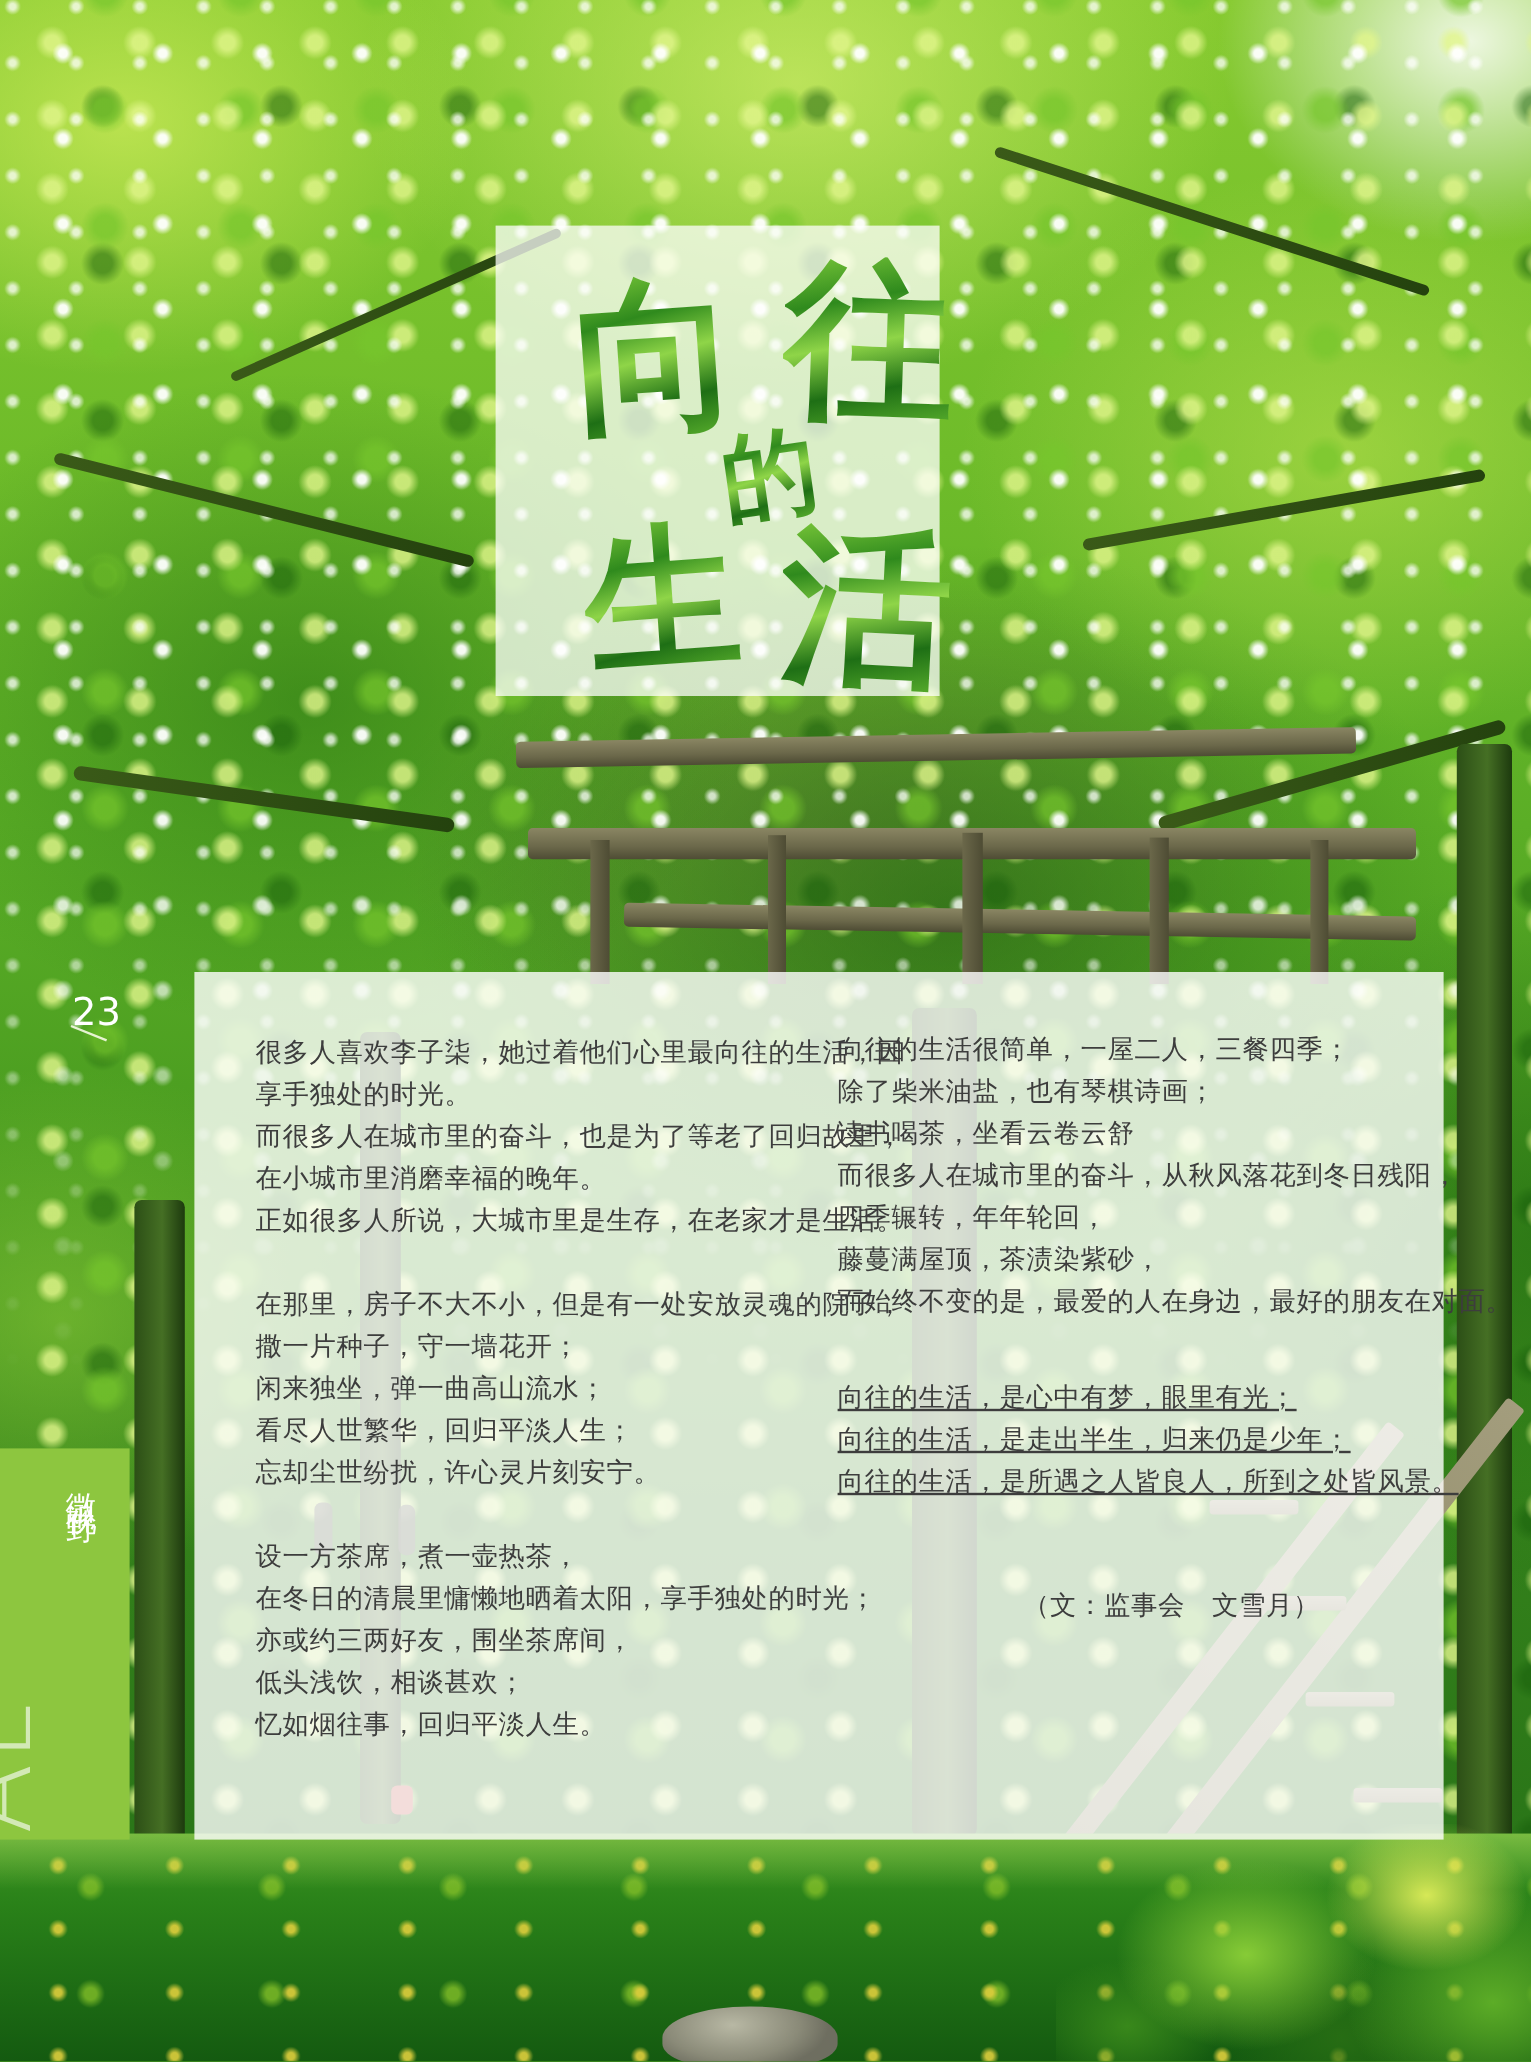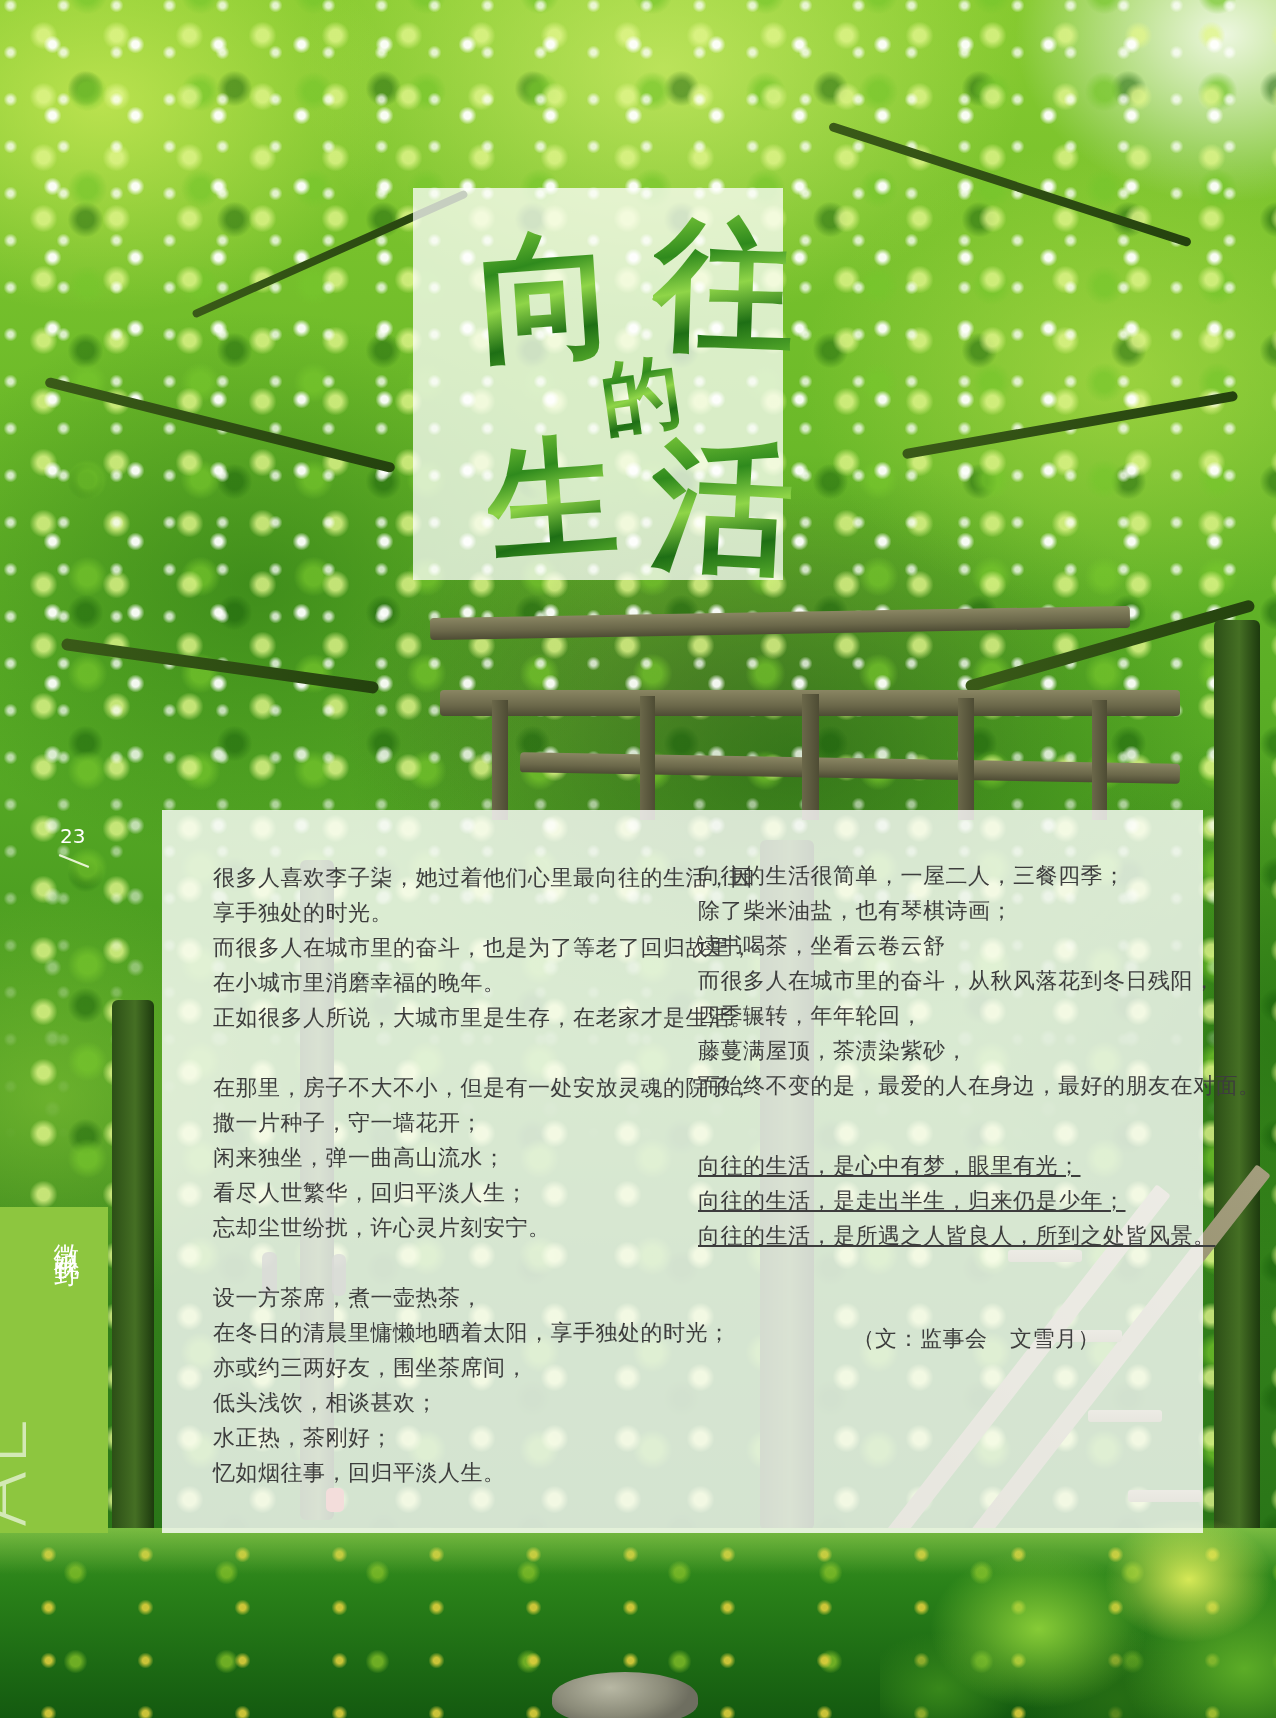--- a/index.html
+++ b/index.html
@@ -75,21 +75,21 @@
   .col{position:absolute;top:0;color:#3d3d3d;font-size:22px;line-height:35px;letter-spacing:.5px;}
   #col-left{left:51px;width:452px;padding-top:50px;}
   #col-right{left:536px;width:460px;padding-top:48px;}
   .para{margin:0;}
   .para + .para{margin-top:35px;}
   #col-right .para + .para{margin-top:45px;text-decoration:underline;}
   .ln{white-space:nowrap;}
   #byline{margin-top:68px;text-align:right;padding-right:58px;}
 
   
-  #page-num{left:60px;top:824px;color:#ffffff;font-size:20px;}
+  #page-num{left:60px;top:824px;color:#ffffff;font-size:32px;}
   #page-num-line{left:58px;top:860px;width:32px;height:2px;background:rgba(255,255,240,.85);
     transform:rotate(22deg);}
   #section-box{left:0;top:1207px;width:108px;height:326px;background:#8dc63f;overflow:hidden;}
   #section-label{position:absolute;left:50px;top:16px;writing-mode:vertical-rl;
     color:#ffffff;font-size:26px;letter-spacing:9px;}
   .gal{position:absolute;font-size:86px;font-weight:200;letter-spacing:2px;
     transform:rotate(-90deg);transform-origin:0 100%;}
   #gal-1{left:14px;bottom:-6px;color:rgba(255,255,255,.42);}
   #gal-2{left:46px;bottom:-64px;color:rgba(255,255,255,.62);}
 </style>
@@ -162,21 +162,20 @@
       <div class="ln">撒一片种子，守一墙花开；</div>
       <div class="ln">闲来独坐，弹一曲高山流水；</div>
       <div class="ln">看尽人世繁华，回归平淡人生；</div>
       <div class="ln">忘却尘世纷扰，许心灵片刻安宁。</div>
     </div>
     <div class="para">
       <div class="ln">设一方茶席，煮一壶热茶，</div>
       <div class="ln">在冬日的清晨里慵懒地晒着太阳，享手独处的时光；</div>
       <div class="ln">亦或约三两好友，围坐茶席间，</div>
       <div class="ln">低头浅饮，相谈甚欢；</div>
-      <div class="ln">水正热，茶刚好；</div>
       <div class="ln">忆如烟往事，回归平淡人生。</div>
     </div>
   </div>
 
   <div id="col-right" class="col">
     <div class="para">
       <div class="ln">向往的生活很简单，一屋二人，三餐四季；</div>
       <div class="ln">除了柴米油盐，也有琴棋诗画；</div>
       <div class="ln">读书喝茶，坐看云卷云舒</div>
       <div class="ln">而很多人在城市里的奋斗，从秋风落花到冬日残阳，</div>

